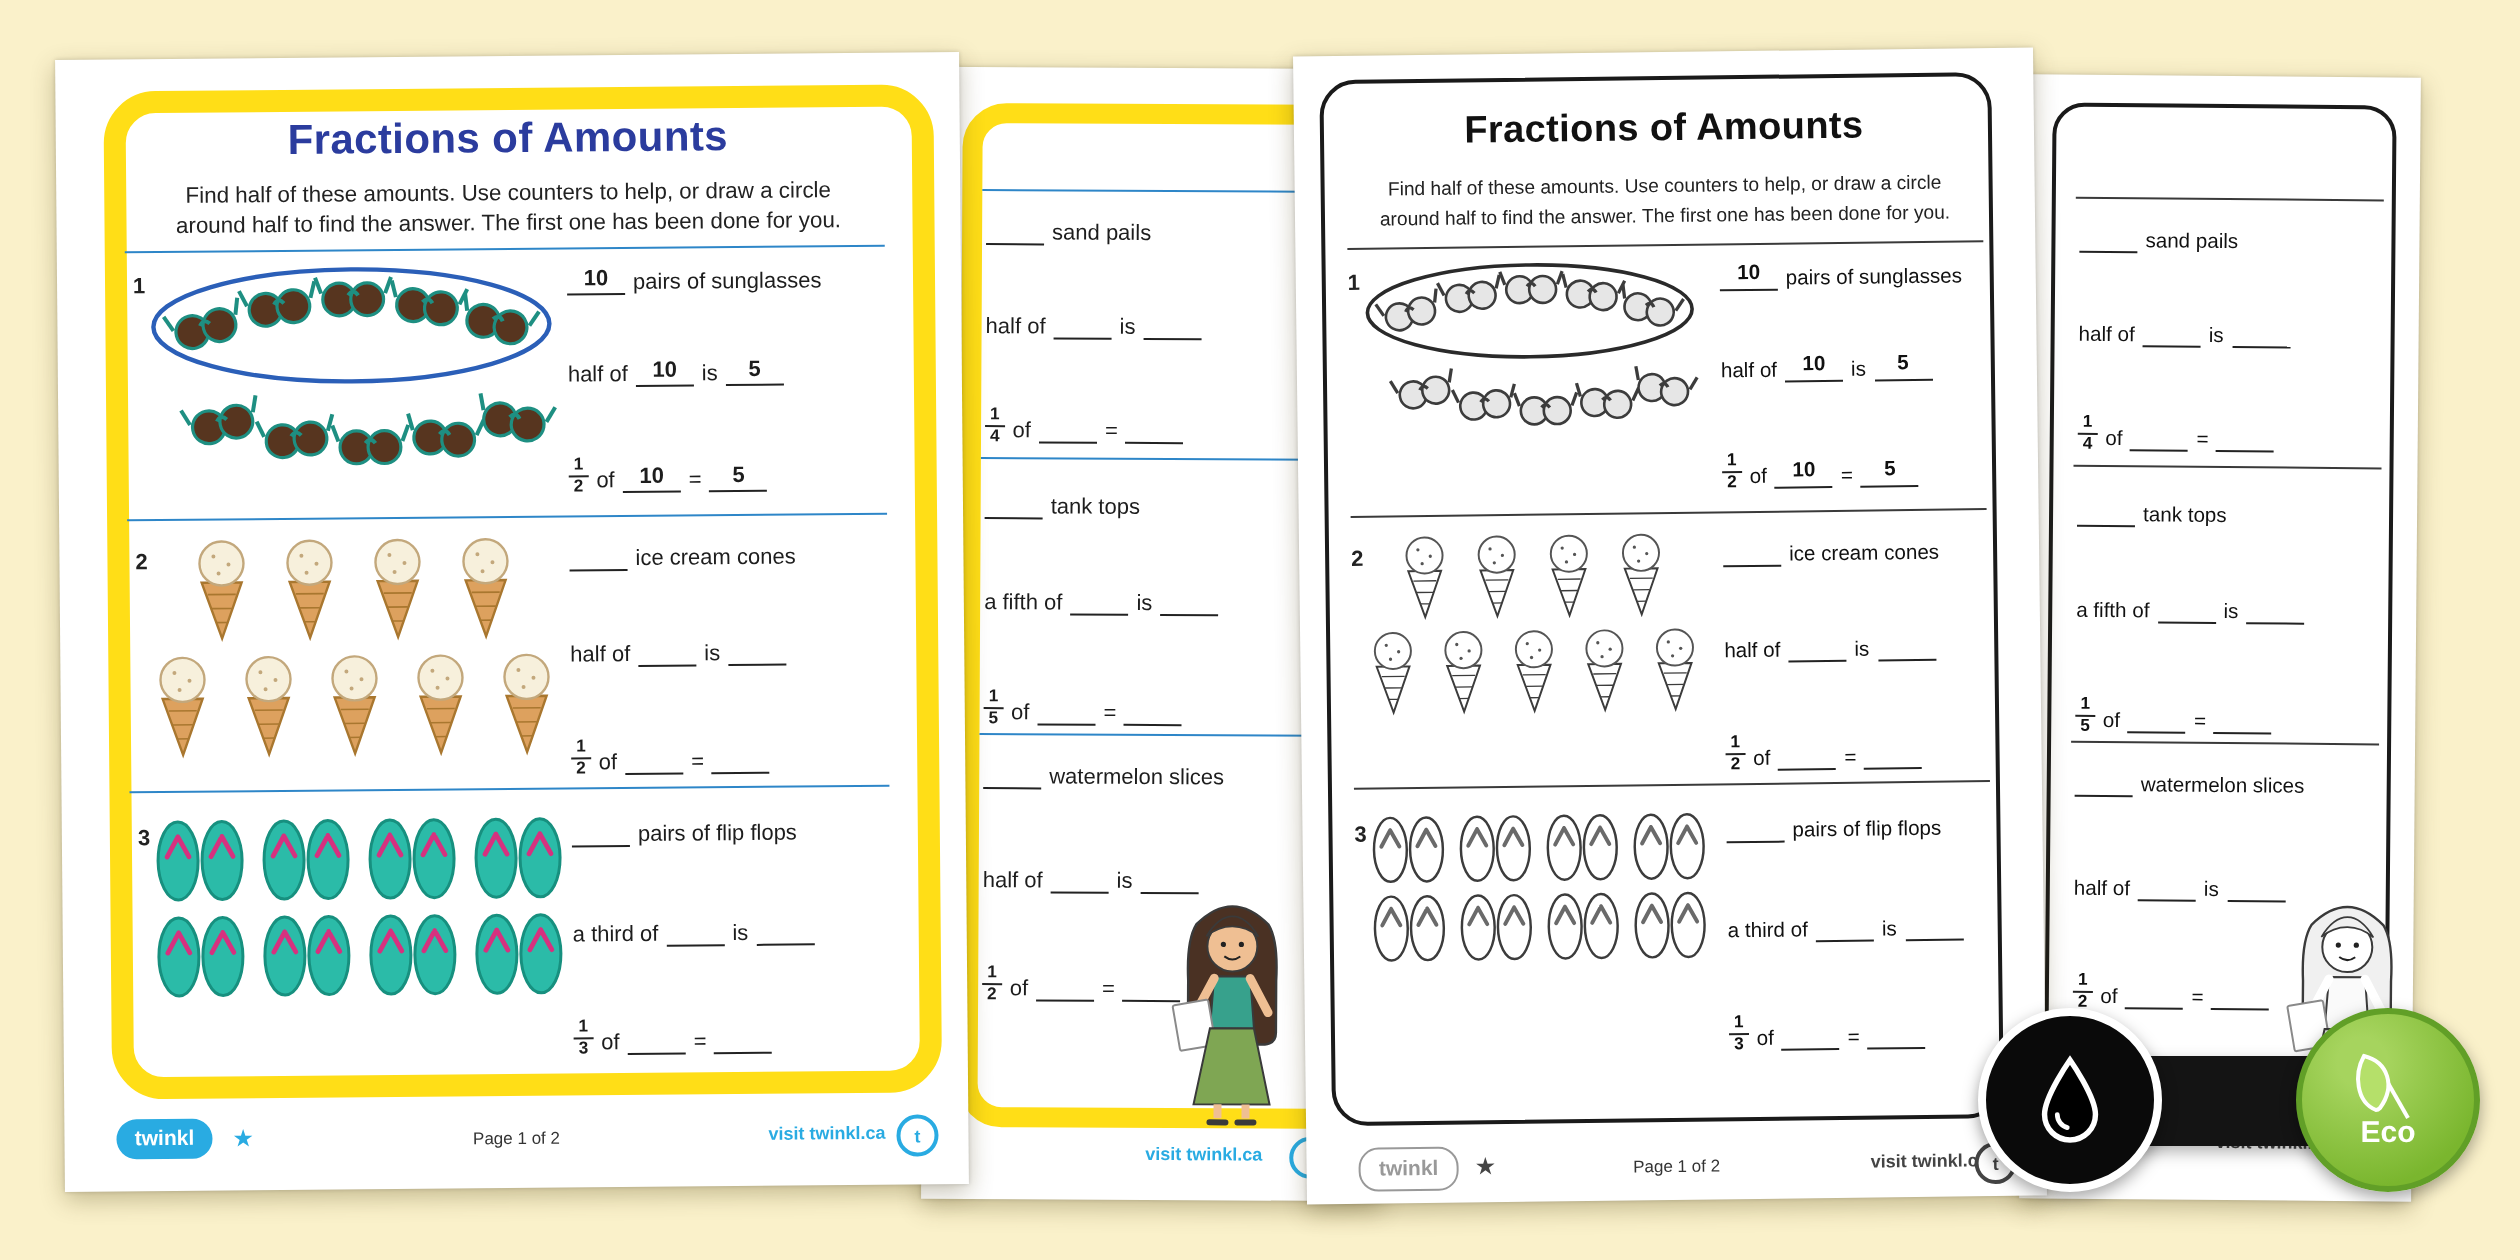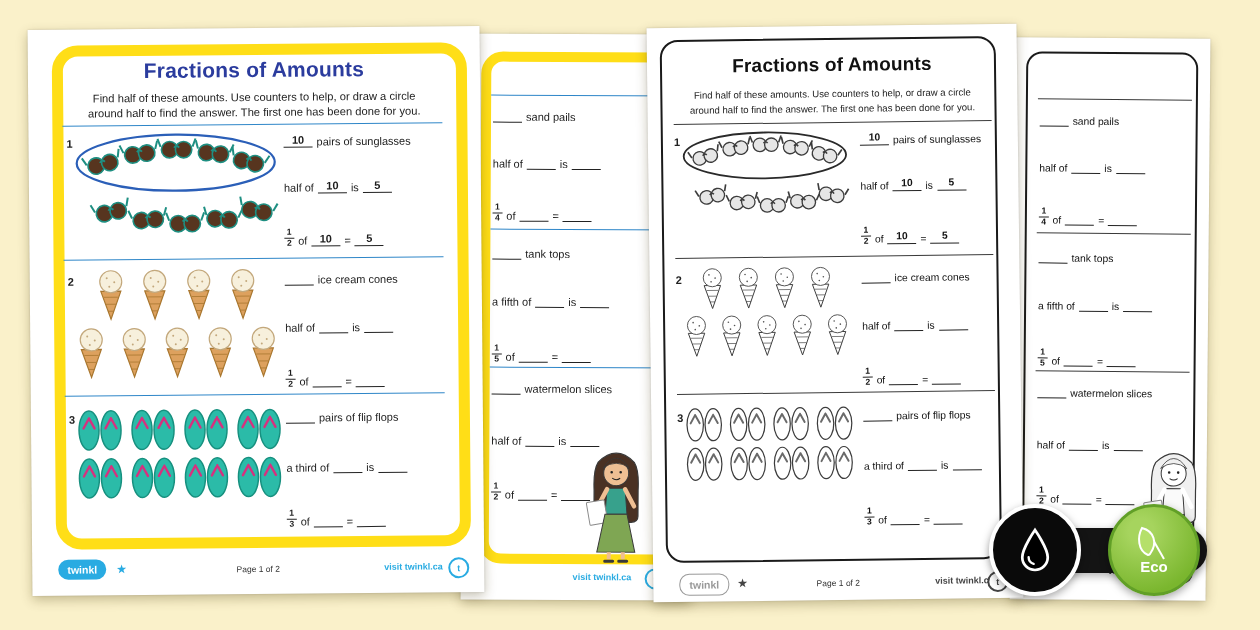--- a/index.html
+++ b/index.html
@@ -19,21 +19,21 @@
   .frac{display:inline-flex;flex-direction:column;align-items:center;font-size:8.6px;font-weight:700;line-height:1.1;transform:translateY(1px);}
   .frac .fnum{border-bottom:1.1px solid #222;padding:0 2.5px .5px;}
   .flogo{position:absolute;width:48px;height:20px;border-radius:10px;display:flex;align-items:center;justify-content:center;font-weight:bold;font-size:10.5px;}
   .fstar{position:absolute;font-size:12px;}
   .fpage{position:absolute;left:0;width:100%;text-align:center;font-size:8.5px;color:#333;}
   .fvisit{position:absolute;font-size:9px;font-weight:bold;}
   .fbadge{position:absolute;width:17px;height:17px;border-radius:50%;border:2px solid #29ABE2;display:flex;align-items:center;justify-content:center;font-size:9px;font-weight:bold;background:#fff;}
   .bar{position:absolute;left:993px;top:528px;width:214px;height:45px;border-radius:22px;background:#141414;z-index:50;box-shadow:0 3px 8px rgba(0,0,0,.3);}
   .badge{position:absolute;top:504px;width:92px;height:92px;border-radius:50%;z-index:52;display:flex;flex-direction:column;align-items:center;justify-content:center;box-shadow:0 3px 8px rgba(0,0,0,.35);box-sizing:border-box;}
   .badge--ink{left:989px;background:#0a0a0a;border:4px solid #fff;}
-  .badge--eco{left:1108px;background:radial-gradient(circle at 35% 28%,#A6D45E 15%,#7AB62E 75%);border:3px solid #619F27;}
+  .badge--eco{left:1148px;background:radial-gradient(circle at 35% 28%,#A6D45E 15%,#7AB62E 75%);border:3px solid #619F27;}
   .eco-label{color:#fff;font-weight:bold;font-size:15px;margin-top:-3px;}
 </style>
 </head>
 <body>
 <div id="canvas" style="background: rgb(250, 241, 202);">
   <div class="page page--color" id="p1" style="left:30px;top:28px;width:452px;height:566px;z-index:40;transform:rotate(-0.5deg);">
       <div class="frame" style="left: 24px; top: 16px; width: 393px; height: 482px; border-width: 11px; border-color: rgb(255, 222, 23); border-radius: 26px;"></div>
       <div class="title" style="top: 30px; font-size: 21px; color: rgb(43, 60, 158);">Fractions of Amounts</div>
       <div class="instr" style="top: 62px;">Find half of these amounts. Use counters to help, or draw a circle</div>
       <div class="instr" style="top: 77px;">around half to find the answer. The first one has been done for you.</div>

